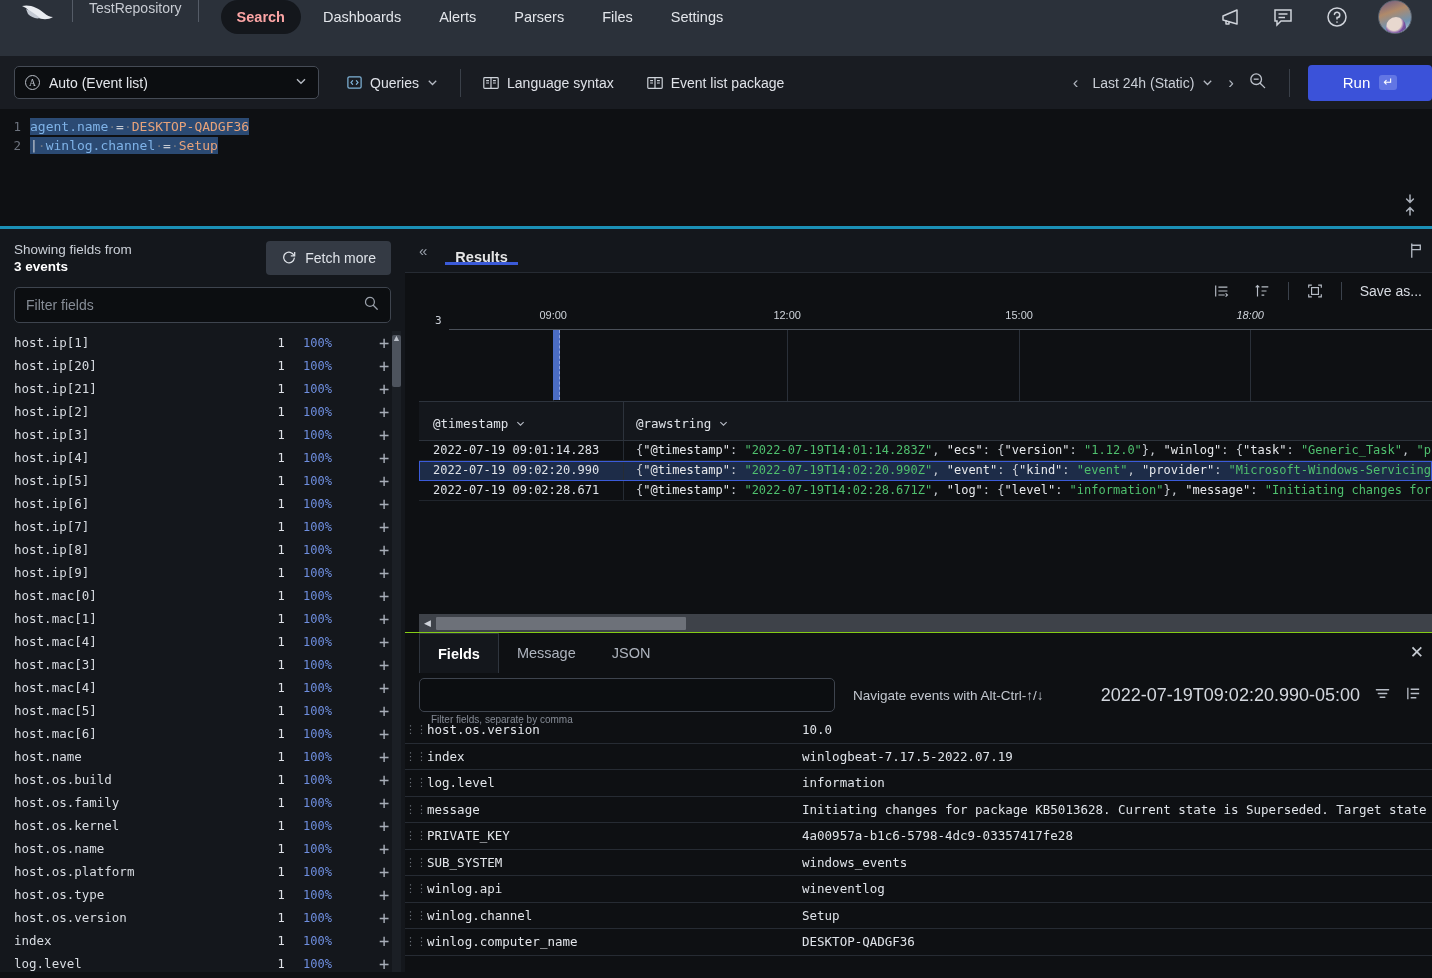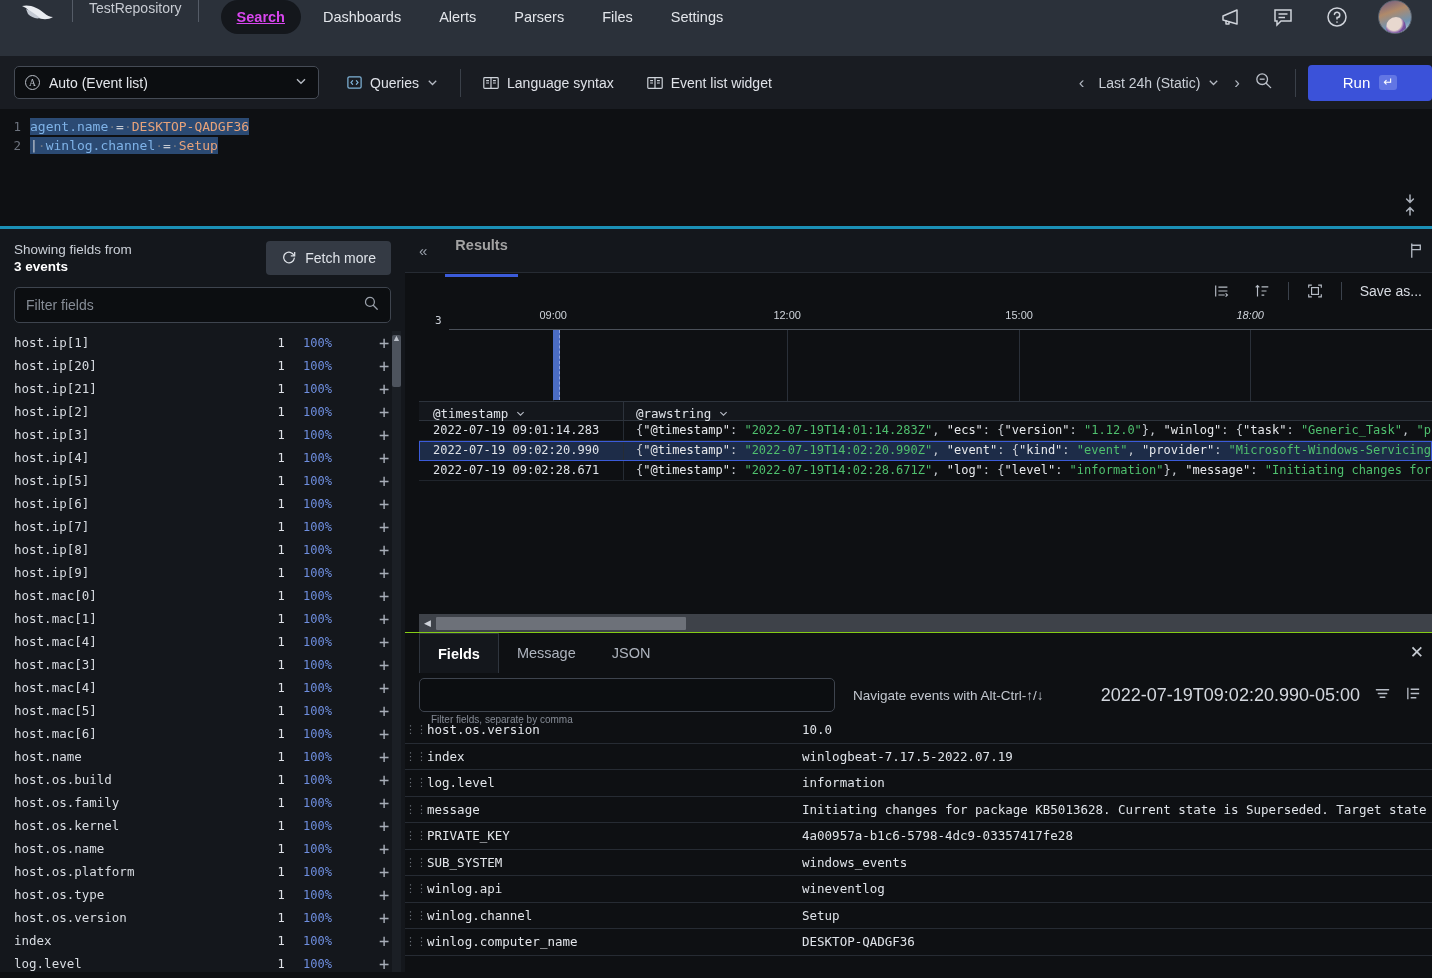--- a/index.html
+++ b/index.html
@@ -19,21 +19,21 @@
     position: relative;
   }
   .logo { width: 38px; height: 30px; display:flex; align-items:center; justify-content:center; }
   .vdiv { width: 1px; height: 22px; background: #555c67; margin: 0 16px; }
   .repo { font-size: 14px; color: #c7cbd2; white-space: nowrap; }
   .navitems { display: flex; align-items: center; gap: 6px; margin-left: 6px; }
   .navitem {
     font-size: 14.5px; color: #e2e5ea; padding: 9px 16px; border-radius: 18px;
     white-space: nowrap; cursor: pointer;
   }
-  .navitem.active { background: #14171c; font-weight: bold; color: #d946ef; text-decoration: underline; }
+  .navitem.active { background: #14171c; font-weight: bold; color: #fca5a5; }
   .topright { margin-left: auto; display: flex; align-items: center; gap: 28px; padding-right: 6px;}
   .ticon { width: 26px; height: 26px; color: #cfd3da; display:flex; align-items:center; justify-content:center; cursor:pointer;}
   .avatar {
     width: 34px; height: 34px; border-radius: 50%;
     background: linear-gradient(160deg,#6d5a86 0%, #b08a6a 35%, #6f93b3 70%, #cfd8e2 100%);
     border: 1px solid #5b6470; overflow:hidden; position:relative;
   }
   .avatar::after{
     content:""; position:absolute; left:7px; top:16px; width:20px; height:20px;
     border-radius:50%; background: radial-gradient(circle at 40% 30%, #e8d8cf 0 40%, #7a4fa0 55%, #3b5c7d 100%);
@@ -59,21 +59,21 @@
     display: flex; align-items: center; gap: 7px; font-size: 14px; color: #dfe2e8;
     padding: 6px 9px; cursor: pointer; white-space: nowrap;
   }
   .sep { width: 1px; height: 28px; background: #3a4049; margin: 0 12px; }
   .timectl { margin-left: auto; display: flex; align-items: center; gap: 14px; color: #b9bec7; padding-right:10px;}
   .timectl .tlabel { font-size: 14px; color: #c9ced6; display:flex; align-items:center; gap:7px; cursor:pointer;}
   .arrowbtn { font-size: 17px; cursor: pointer; color:#aeb4be; }
   .runbtn {
     background: #3b52d9; color: #fff; font-size: 15px; height: 36px; min-width: 124px;
     display: flex; align-items: center; justify-content: center; gap: 9px;
-    border-radius: 4px; margin-left: 0; cursor: pointer; padding: 0 16px;
+    border-radius: 4px; margin-left: 6px; cursor: pointer; padding: 0 16px;
   }
   .runbtn .kbd {
     background: #6276e4; border-radius: 3px; font-size: 12px; padding: 1px 4px; line-height:1.1;
   }
 
   
   .editor { height: 117px; background: #0e1013; position: relative; padding-top: 8px; }
   .eline { display: flex; font-family: "DejaVu Sans Mono", monospace; font-size: 13px; line-height: 19px; }
   .gutter { width: 30px; text-align: right; color: #6d737e; padding-right: 9px; font-size:12.5px;}
   .code .sel { background: #2b4a73; padding: 1px 0; }
@@ -122,21 +122,21 @@
   .fl-uparrow{ position:absolute; right:4px; top:2px; color:#b9bec7; font-size:9px; }
 
   
   .content { flex: 1; display: flex; flex-direction: column; background: #0e1013; min-width:0;}
   .res-tabbar {
     height: 44px; background: #14171c; display: flex; align-items: center; padding-left: 14px; position:relative;
     border-bottom: 1px solid #262b33;
   }
   .chev2 { color: #9aa1ab; font-size: 15px; margin-right: 18px; cursor: pointer;}
   .rtab {
-    font-size: 14.5px; color: #a3a3a3; font-weight: bold; padding: 12px 10px 24px 10px; position: relative; cursor:pointer;
+    font-size: 14.5px; color: #e5e5e5; font-weight: bold; padding: 12px 10px 0 10px; position: relative; cursor:pointer;
   }
   .rtab.active::after {
     content: ""; position: absolute; left: 0; right: 0; bottom: 0; height: 3px; background: #3b5bd9;
   }
   .res-tabbar .rightico { position:absolute; right: 6px; top: 12px; color:#b4bac3; cursor:pointer;}
 
   .res-toolbar { height: 36px; display: flex; align-items: center; justify-content: flex-end; gap: 0; padding-right: 10px; }
   .tb-ico { width: 40px; text-align: center; color: #b7bdc6; cursor: pointer; display:flex; align-items:center; justify-content:center;}
   .tb-sep { width: 1px; height: 18px; background: #3b424c; margin: 0 6px; }
   .saveas { font-size: 14px; color: #d7dbe2; padding-left: 12px; cursor: pointer; white-space:nowrap;}
@@ -146,21 +146,21 @@
   .hist .ylab { position: absolute; left: 16px; top: 5px; font-size: 11px; color: #c9ced6; font-family:"DejaVu Sans Mono", monospace;}
   .hist .axis { position: absolute; left: 30px; right: 0; top: 20px; height: 1px; background: #4a5059; }
   .hist .xticks { position: absolute; left: 30px; right: 0; top: 0; height: 18px; }
   .hist .xtick { position: absolute; font-size: 11px; color: #cfd4db; transform: translateX(-50%); white-space:nowrap;}
   .hist .grid { position: absolute; top: 21px; bottom: 0; width: 1px; background: #2a3039; }
   .hist .bar { position: absolute; background: #4a6cc4; border-right:1px dashed #8fa4e0; }
 
   
   .rtable { flex: 1; display: flex; flex-direction: column; margin-left: 14px; min-height:0;}
   .rt-head {
-    height: 20px; display: flex; border-top: 1px solid #2d333c; border-bottom: 1px solid #2d333c;
+    height: 40px; display: flex; border-top: 1px solid #2d333c; border-bottom: 1px solid #2d333c;
     font-family: "DejaVu Sans Mono", monospace; font-size: 12.5px; color: #dfe3e9; background:#14171c;
   }
   .rt-head .c1 { width: 205px; padding: 4px 0 0 14px; display:flex; gap:7px; align-items:center; border-right: 1px solid #2d333c;}
   .rt-head .c2 { flex: 1; padding: 4px 12px 0 12px; display:flex; gap:7px; align-items:center;}
   .rt-row {
     height: 20px; display: flex; font-family: "DejaVu Sans Mono", monospace; font-size: 12px;
     border-bottom: 1px solid #20252c; white-space: nowrap; overflow: hidden;
   }
   .rt-row.sel { background: #1d2c48; outline: 1px solid #3b5bd9; outline-offset:-1px;}
   .rt-row .c1 { width: 205px; padding: 2px 0 0 14px; color: #dfe3e9; border-right:1px solid #262c34;}
@@ -283,21 +283,21 @@
       <span>Language syntax</span>
     </div>
 
     <div style="width:14px"></div>
 
     <div class="tbtn">
       <svg width="18" height="18" viewBox="0 0 20 20" fill="none" stroke="#cfd4db" stroke-width="1.3">
         <rect x="2" y="4" width="16" height="12" rx="1"></rect>
           <path d="M10 4 V16 M4.6 7.4 H7.8 M4.6 10 H7.8 M12.2 7.4 H15.4 M12.2 10 H15.4"></path>
       </svg>
-      <span>Event list widget</span>
+      <span>Event list package</span>
     </div>
 
     <div class="timectl">
       <span class="arrowbtn">‹</span>
       <span class="tlabel">
         <span>Last 24h (Static)</span>
         <svg width="13" height="13" viewBox="0 0 14 14" fill="none" stroke="#b5bac3" stroke-width="1.4">
             <path d="M3 5.2 L7 9.2 L11 5.2"></path>
           </svg>
       </span>

